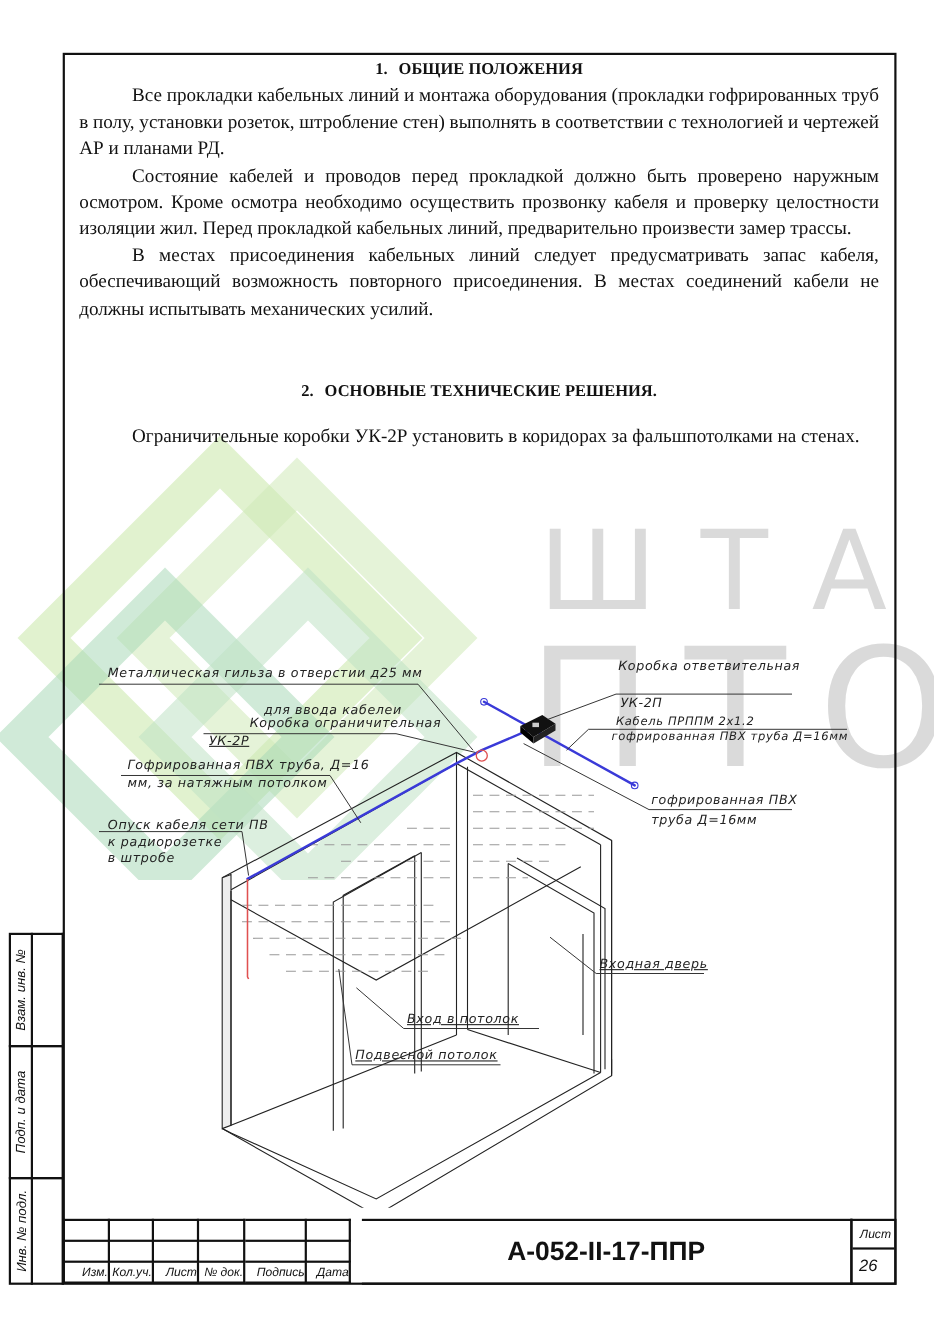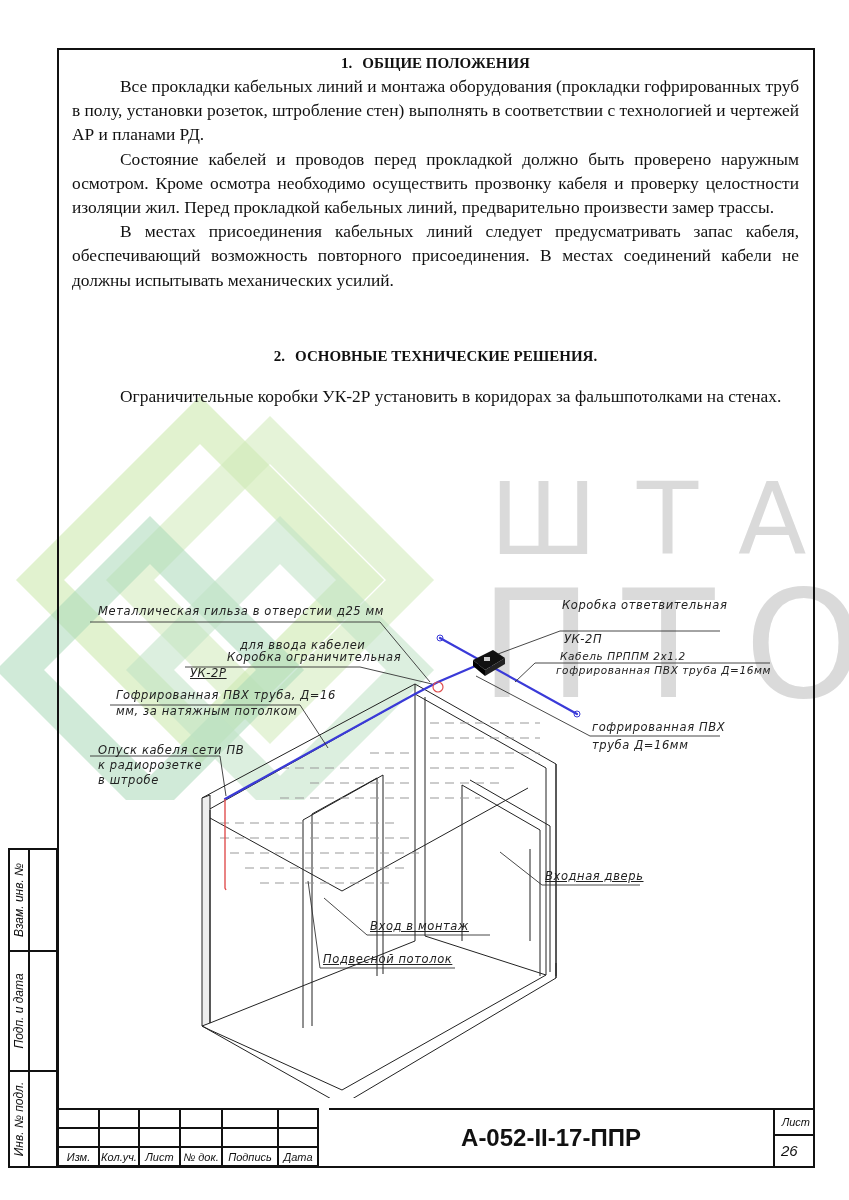--- a/index.html
+++ b/index.html
@@ -14,21 +14,21 @@
   .gap2 { height:17px; }
   .diagram { position:absolute; left:80px; top:598px; width:720px; height:500px; z-index:4; }
   .lbl { position:absolute; font-family:"DejaVu Sans", sans-serif; font-style:italic; font-size:11.5px; color:#222; white-space:nowrap; letter-spacing:0.6px; }
   .side { position:absolute; left:8px; top:848px; width:50px; height:320px; z-index:4; }
   .side .col { position:absolute; left:0; width:22px; border:2px solid #111; box-sizing:border-box; }
   .side .col2 { position:absolute; left:20px; width:30px; border:2px solid #111; border-left:none; box-sizing:border-box; }
   .side .vt { position:absolute; left:0; width:22px; display:flex; align-items:center; justify-content:center; }
   .side .vt span { transform:rotate(-90deg); white-space:nowrap; font-family:"Liberation Sans", sans-serif; font-style:italic; font-size:12px; }
   .stamp { position:absolute; left:57px; top:1108px; width:758px; height:60px; z-index:5; }
   .stamp table { border-collapse:collapse; position:absolute; left:0; top:0; }
-  .stamp td { border:2px solid #111; height:17px; padding:0; font-family:"Liberation Sans", sans-serif; font-style:italic; font-size:11px; text-align:center; }
+  .stamp td { border:2px solid #111; height:17px; padding:0; font-family:"Liberation Sans", sans-serif; font-style:italic; font-size:11px; text-align:right; }
   .code { position:absolute; left:272px; top:0; width:446px; height:60px; border:2px solid #111; border-left:none; box-sizing:border-box; display:flex; align-items:center; justify-content:center; font-family:Liberation Sans, sans-serif; font-weight:bold; font-size:24px; }
   .sheet { position:absolute; left:716px; top:0; width:42px; height:60px; box-sizing:border-box; border:2px solid #111; }
   .sheet .lab { height:24px; border-bottom:2px solid #111; font-family:"Liberation Sans", sans-serif; font-style:italic; font-size:11px; text-align:right; padding-right:3px; line-height:24px; }
   .sheet .num { font-family:"Liberation Sans", sans-serif; font-style:italic; font-size:15px; padding-left:6px; line-height:30px; }
 </style>
 </head>
 <body>
 
 <svg class="wm" style="left:0;top:380px" width="500" height="420" viewBox="0 0 500 420">
   <g fill="none" stroke-width="34" stroke-opacity="0.55">
@@ -163,21 +163,21 @@
   <div class="lbl" style="left:18px;top:145px;">Опуск кабеля сети ПВ</div>
   <div class="lbl" style="left:18px;top:160px;">к радиорозетке</div>
   <div class="lbl" style="left:18px;top:175px;">в штробе</div>
   <div class="lbl" style="left:482px;top:0;">Коробка ответвительная</div>
   <div class="lbl" style="left:484px;top:34px;">УК-2П</div>
   <div class="lbl" style="left:480px;top:52px;font-size:10.5px;">Кабель ПРППМ 2х1.2</div>
   <div class="lbl" style="left:476px;top:66px;font-size:10.5px;">гофрированная ПВХ труба Д=16мм</div>
   <div class="lbl" style="left:512px;top:122px;">гофрированная ПВХ</div>
   <div class="lbl" style="left:512px;top:140px;">труба Д=16мм</div>
   <div class="lbl" style="left:465px;top:271px;text-decoration:underline;">Входная дверь</div>
-  <div class="lbl" style="left:290px;top:321px;text-decoration:underline;">Вход в монтаж</div>
+  <div class="lbl" style="left:290px;top:321px;text-decoration:underline;">Вход в потолок</div>
   <div class="lbl" style="left:243px;top:354px;text-decoration:underline;">Подвесной потолок</div>
 </div>
 
 <div class="side">
   <div class="col" style="top:0;height:104px;"></div>
   <div class="col2" style="top:0;height:104px;"></div>
   <div class="vt" style="top:0;height:104px;">
       <span>Взам. инв. №</span>
     </div>
   <div class="col" style="top:102px;height:122px;"></div>

